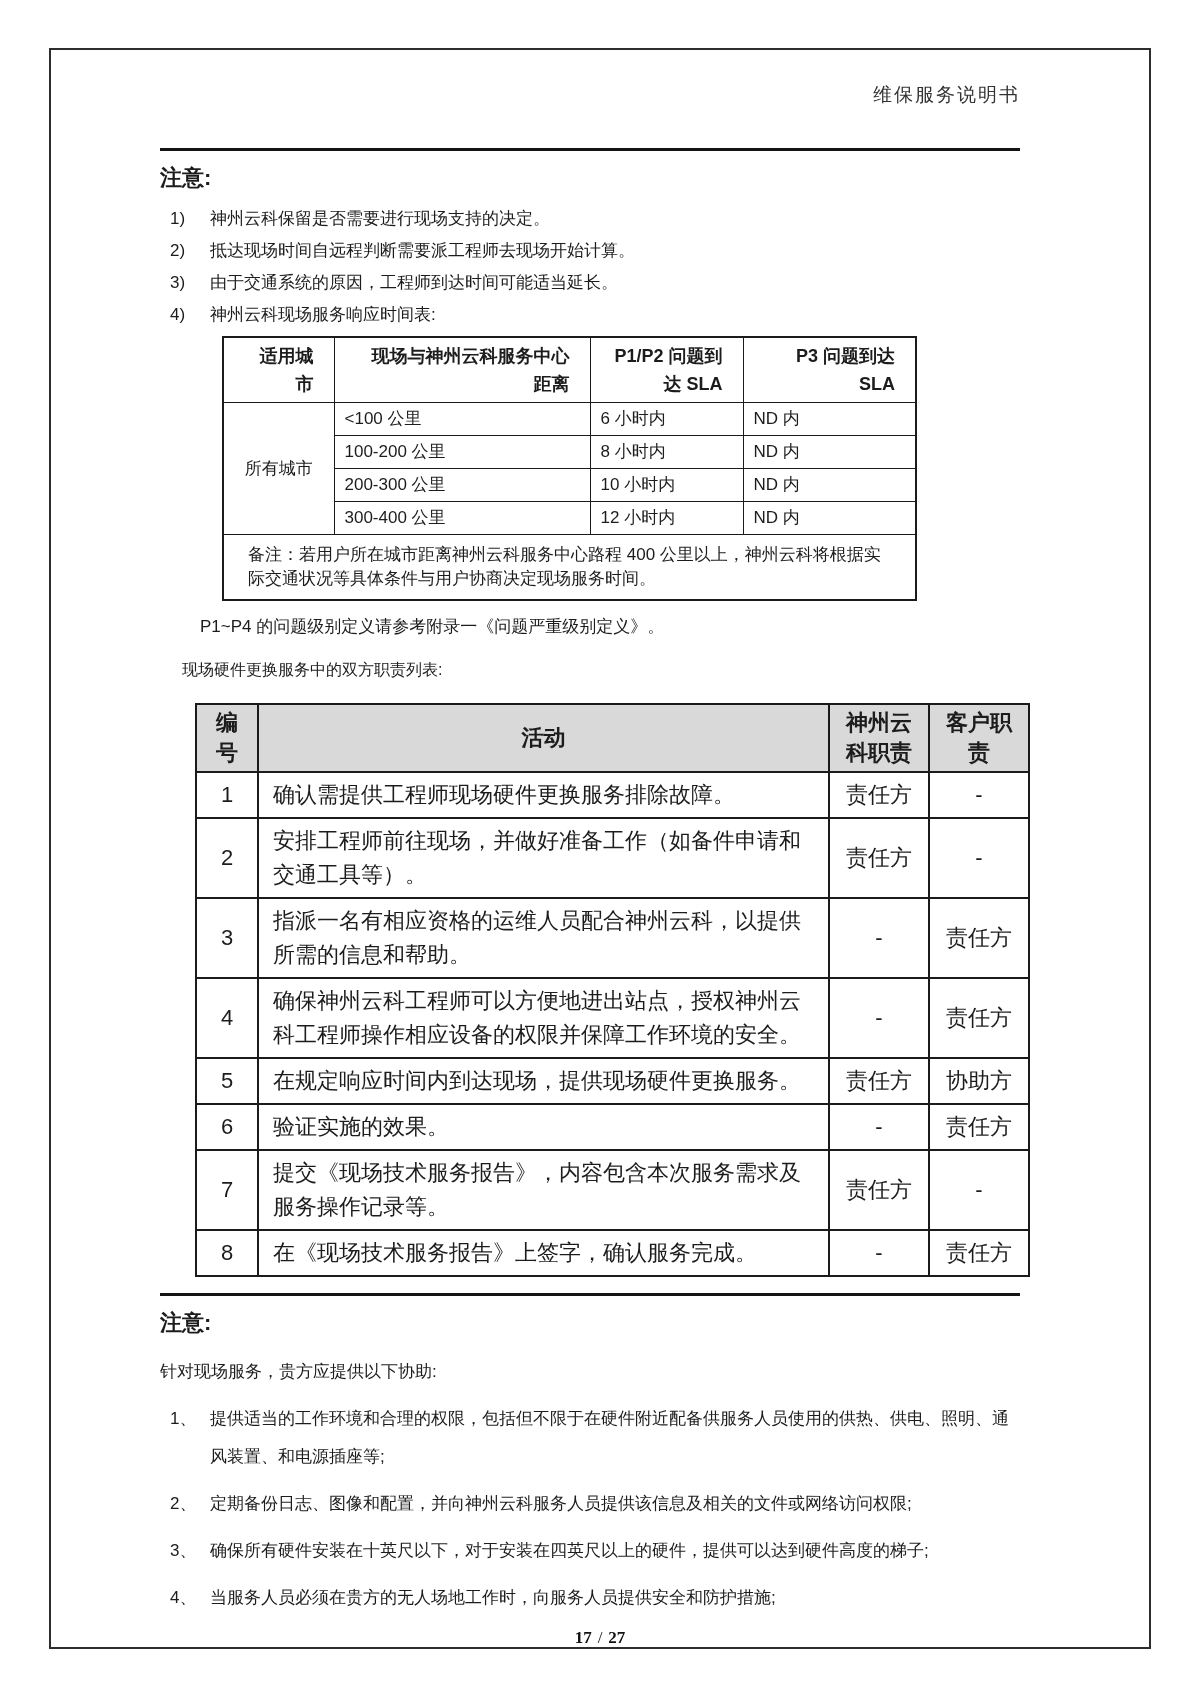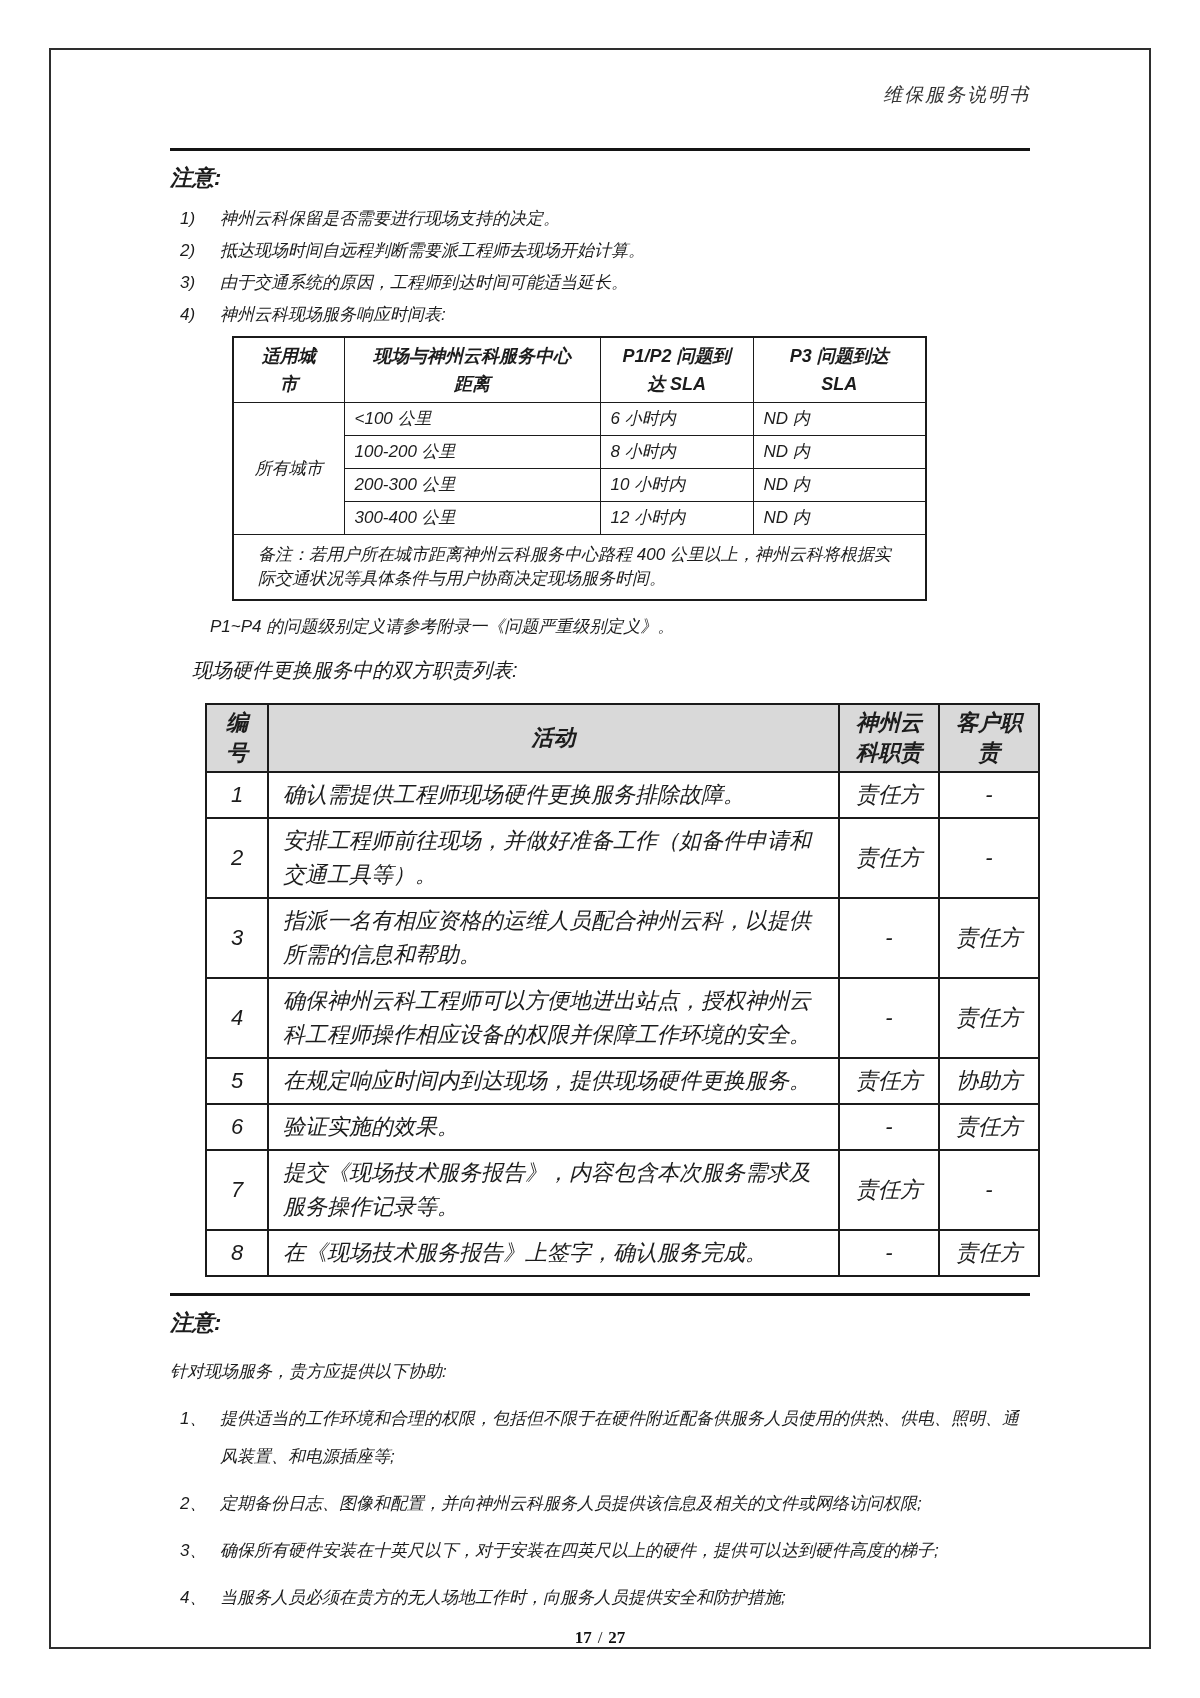--- a/index.html
+++ b/index.html
@@ -4,21 +4,21 @@
 <style>
   html,body { margin:0; padding:0; background:#ffffff; }
   .page {
     position:relative; width:1200px; height:1698px; background:#ffffff;
     font-family:"Liberation Sans", sans-serif; color:#1c1c1c; overflow:hidden;
   }
   .page-border {
     position:absolute; left:49px; top:48px; width:1098px; height:1597px;
     border:2px solid #2e2e2e;
   }
-  .content { position:absolute; left:170px; top:70px; width:860px;font-style:italic; }
+  .content { position:absolute; left:160px; top:70px; width:860px; }
 
   .doc-header {
     margin:12px 0 0 0; text-align:right;
     font-family:"Liberation Serif", serif; font-size:19px; color:#333;
     letter-spacing:2px;
   }
   .rule { height:3px; background:#141414; margin-top:40px; }
   .rule-2 { height:3px; background:#141414; margin-top:16px; }
 
   .note-label { margin-top:12px; font-size:22px; font-weight:bold; }
@@ -30,30 +30,30 @@
 
   
   table.sla {
     border-collapse:collapse; margin:5px 0 0 62px; width:693px;
     font-size:17px; table-layout:fixed;
   }
   table.sla th, table.sla td {
     border:1.5px solid #1b1b1b; vertical-align:middle;
   }
   table.sla { border:2px solid #1b1b1b; }
-  table.sla th { font-weight:bold; text-align:center; padding:4px 20px; line-height:28px; font-size:18px; }
+  table.sla th { font-weight:bold; text-align:right; padding:4px 20px; line-height:28px; font-size:18px; }
   table.sla td { padding:3px 10px; line-height:26px; text-align:left; }
   table.sla td.t1-city { text-align:center; }
   table.sla td.t1-remark { padding:8px 24px; line-height:24px; }
   table.sla col.c1 { width:111px; } table.sla col.c2 { width:256px; }
   table.sla col.c3 { width:153px; } table.sla col.c4 { width:173px; }
 
   .p1p4-note { margin:14px 0 0 40px; font-size:17px; line-height:24px; }
 
-  .section-title { margin:18px 0 3px 22px; font-size:20px; line-height:26px; }
+  .section-title { margin:18px 0 3px 22px; font-size:16px; line-height:26px; }
 
   
   table.duty {
     border-collapse:collapse; margin:20px 0 0 35px; width:833px;
     font-size:22px; table-layout:fixed;
   }
   table.duty th, table.duty td { border:2px solid #1b1b1b; vertical-align:middle; }
   table.duty th {
     background:#d9d9d9; font-weight:bold; text-align:center;
     padding:3px 10px; line-height:30px;

